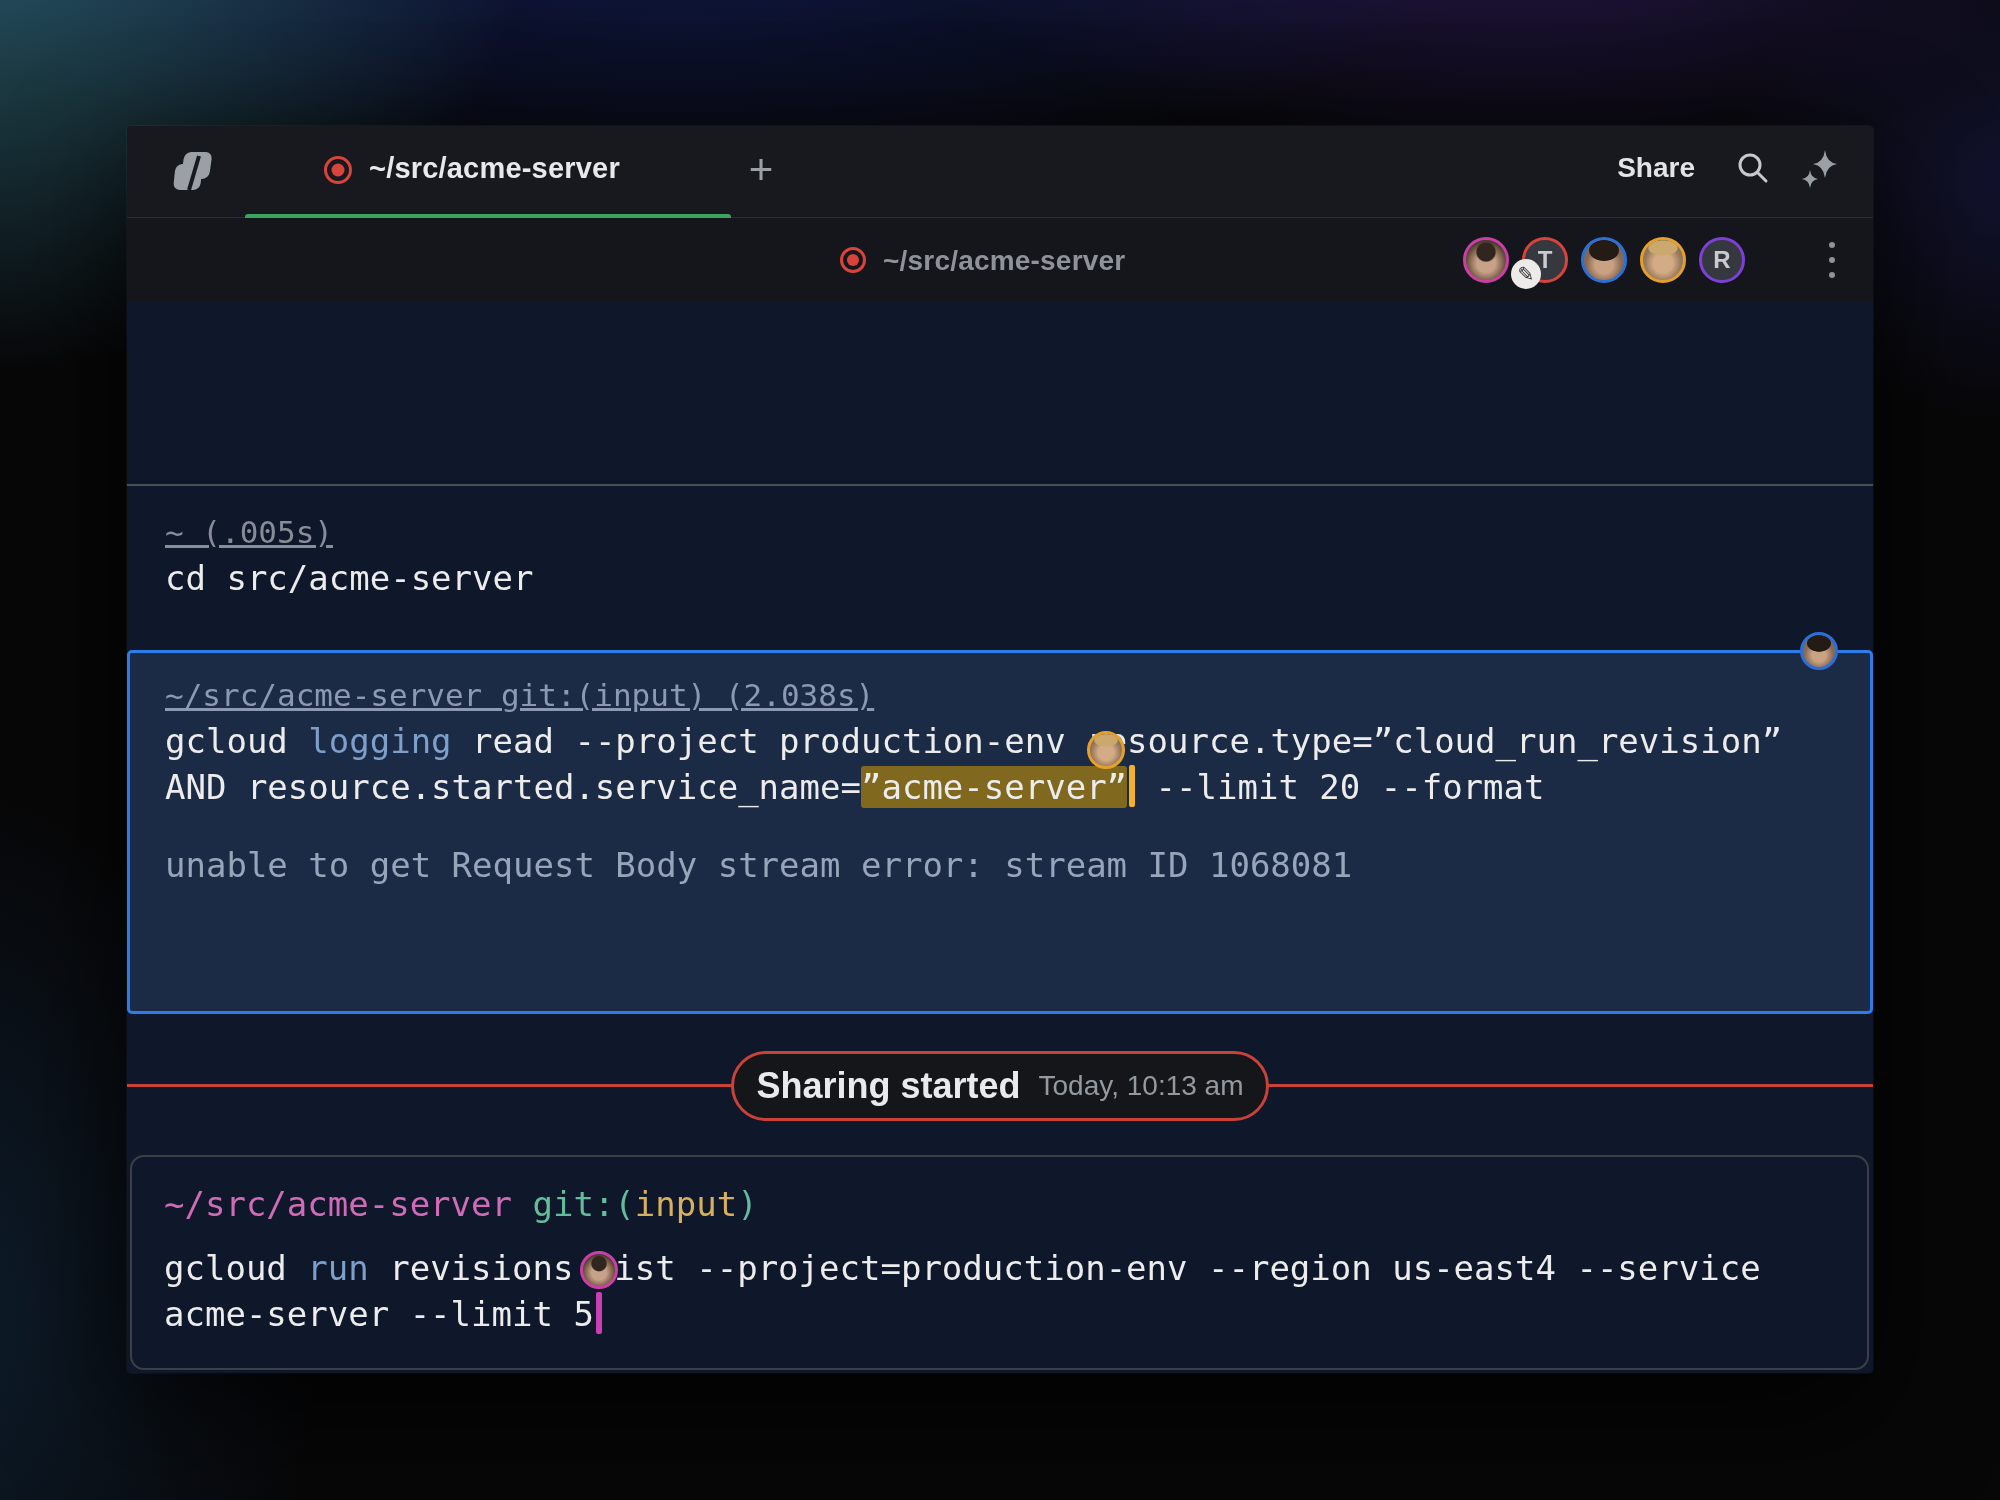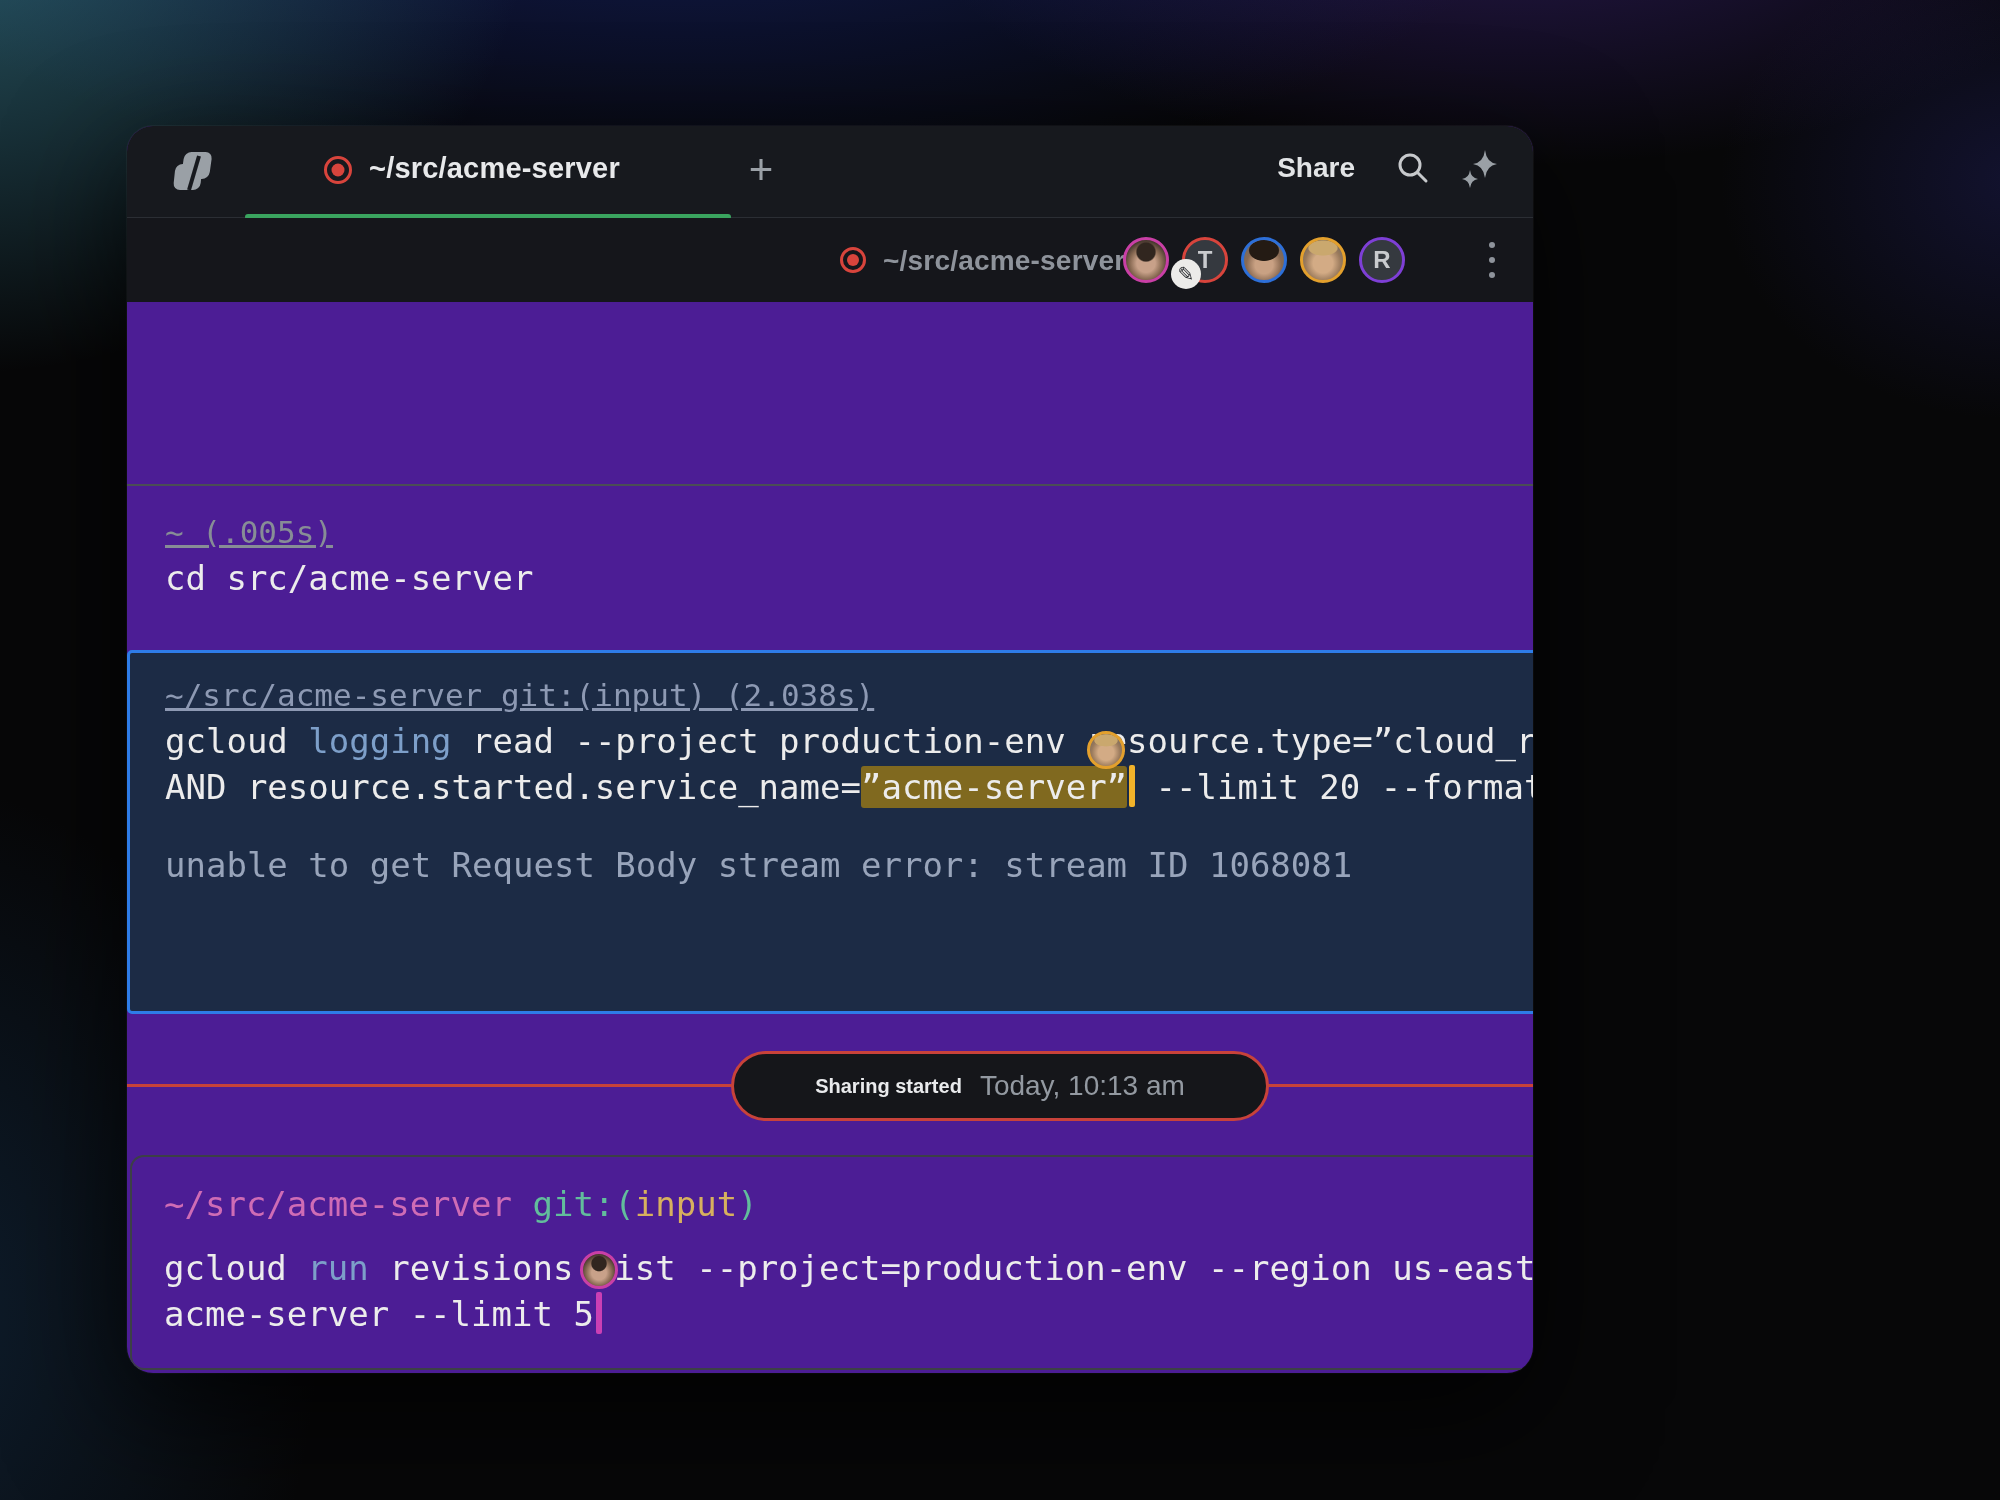--- a/index.html
+++ b/index.html
@@ -11,22 +11,22 @@
       radial-gradient(1400px 560px at 34% -10%, rgba(26,46,150,.55), transparent 62%),
       radial-gradient(1000px 460px at 76% -8%, rgba(72,42,152,.50), transparent 62%),
       radial-gradient(700px 900px at -5% 88%, rgba(28,70,112,.38), transparent 60%),
       radial-gradient(500px 400px at 101% 12%, rgba(40,40,120,.35), transparent 60%),
       #070708;
   }
   #stage{position:relative;width:2000px;height:1500px;}
 
   
   .window{
-    position:absolute;left:127px;top:126px;width:1406px;height:1247px;
-    background:#4c1d95;border-radius:26px;overflow:hidden;
+    position:absolute;left:127px;top:126px;width:1746px;height:1247px;
+    background:#0f172a;border-radius:4px;overflow:hidden;
     box-shadow:0 40px 120px rgba(0,0,0,.75), 0 0 0 1px rgba(255,255,255,.05);
   }
 
   
   .tabbar{position:absolute;left:0;top:0;width:100%;height:91px;background:#17191e;border-bottom:1px solid #2b2e34;}
   .applogo{position:absolute;left:38px;top:16px;width:58px;height:58px;color:#9aa0a6;}
   .tab-record{position:absolute;left:196px;top:29px;width:30px;height:30px;}
   .tab-title{position:absolute;left:242px;top:26px;font-size:29px;font-weight:700;color:#e8e9eb;letter-spacing:.2px;}
   .newtab{position:absolute;left:612px;top:18px;width:44px;height:54px;color:#9aa0a6;font-size:42px;font-weight:300;text-align:center;line-height:52px;cursor:default;}
   .tab-underline{position:absolute;left:118px;bottom:-3px;width:486px;height:6px;border-radius:3px;background:var(--tab-green);}
@@ -78,21 +78,21 @@
   .cursor-avatar{position:absolute;width:38px;height:38px;border-radius:50%;box-sizing:border-box;border:3px solid #888;z-index:5;overflow:hidden;}
   .cursor-avatar.ring-yellow{border-color:var(--ring-yellow);}
   .cursor-avatar.ring-blue{border-color:var(--ring-blue);}
   .cursor-avatar.ring-magenta{border-color:var(--ring-magenta);}
 
   
   .redline{position:absolute;left:0;top:958px;width:1746px;height:3px;background:var(--divider-red);}
   .share-pill{position:absolute;left:604px;top:925px;width:538px;height:70px;box-sizing:border-box;
     background:#15161a;border:3px solid var(--divider-red);border-radius:36px;
     display:flex;align-items:center;justify-content:center;gap:18px;z-index:4;}
-  .share-pill .lbl{font-size:20px;font-weight:700;color:#e9eaec;}
+  .share-pill .lbl{font-size:36px;font-weight:700;color:#e9eaec;}
   .share-pill .time{font-size:28px;color:#9399a1;}
 
   
   .block3{position:absolute;left:3px;top:1029px;width:1739px;height:215px;box-sizing:border-box;
     border:2px solid #3c4046;border-radius:14px;}
   .block3 .inner{position:absolute;left:32px;top:24px;}
   .prompt-gap{height:18px;}
   .p-pink{color:var(--prompt-pink);}
   .p-teal{color:var(--prompt-teal);}
   .p-gold{color:var(--prompt-gold);}

